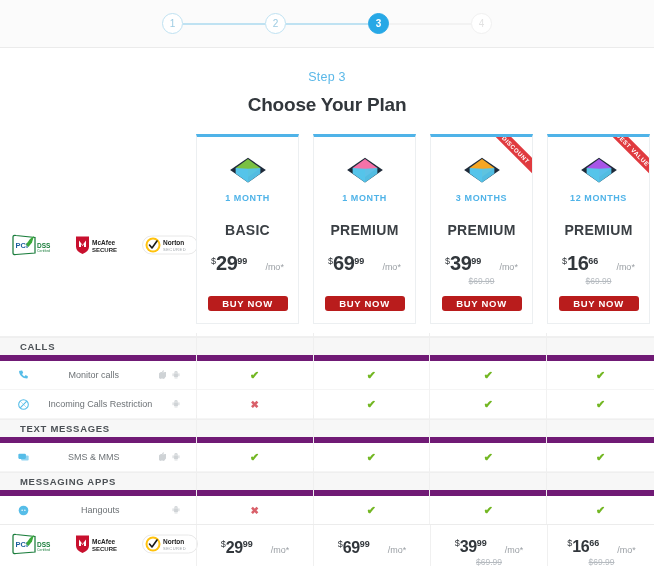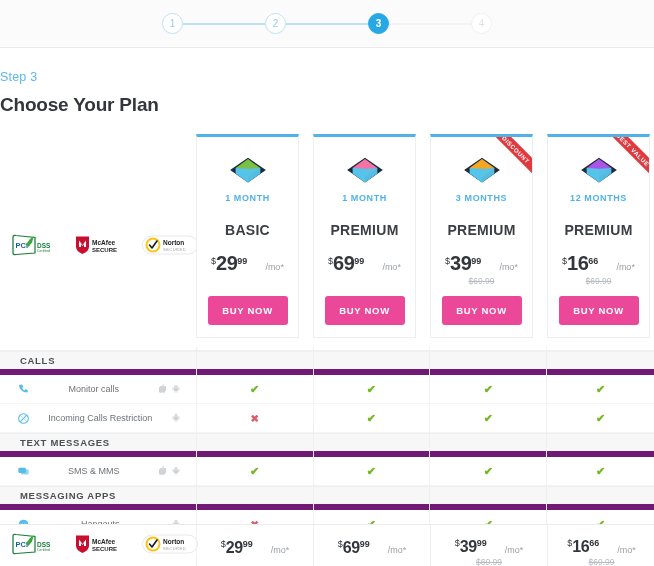--- a/index.html
+++ b/index.html
@@ -27,21 +27,21 @@
     font-size: 10px; flex: 0 0 auto; background: #fff;
   }
   .step-circle.done { border: 1.5px solid #bfe2f2; color: #9ccbe2; }
   .step-circle.active { background: #27a8e6; color: #fff; border: 1.5px solid #27a8e6; font-weight: bold; }
   .step-circle.todo { border: 1.5px solid #f0f0f0; color: #e2e2e2; }
   .step-line { height: 2px; flex: 1 1 auto; }
   .step-line.filled { background: #bfe2f2; }
   .step-line.empty { background: #f2f2f2; }
 
   
-  .heading { padding-top: 22px; }
+  .heading { text-align: center; padding-top: 22px; }
   .step-label { font-size: 12.5px; color: #5bb8e8; letter-spacing: .2px; }
   .page-title { font-size: 19px; font-weight: bold; color: #32373c; margin-top: 10px; letter-spacing: -.2px; }
 
   
   .plans-wrap { position: relative; margin-top: 18px; }
   .plans-row { display: flex; padding-left: 196px; }
   .plan-card {
     width: 103px; margin-right: 14px;
     border: 1px solid #eceff1; border-top: 3px solid #4fb3e8;
     background: #fff; text-align: center; padding: 14px 4px 12px;
@@ -64,22 +64,22 @@
 
   .price { margin-top: 15px; line-height: 1; white-space: nowrap; }
   .cur { font-size: 9px; vertical-align: super; color: #32373c; }
   .amt { font-size: 20px; font-weight: bold; color: #32373c; letter-spacing: -.5px; }
   .cent { font-size: 9px; vertical-align: super; color: #32373c; font-weight: bold; }
   .per { font-size: 9px; color: #9a9fa4; margin-left: 18px; }
   .old-price { font-size: 8.5px; color: #b6bbc0; text-decoration: line-through; margin-top: 3px; height: 11px; }
   .old-price.blank { text-decoration: none; }
 
   .buy-btn {
-    display: block; margin: 9px auto 0; width: 80px; padding: 9px 0;
-    background: #ec4899; border: none; border-radius: 3px;
+    display: block; margin: 9px auto 0; width: 80px; padding: 2px 0;
+    background: #b91c1c; border: none; border-radius: 3px;
     color: #fff; font-size: 9.5px; font-weight: bold; letter-spacing: .7px;
     font-family: "Liberation Sans", sans-serif; cursor: pointer;
   }
 
   
   .badges {
     position: absolute; left: 12px; top: 100px;
     display: flex; align-items: center; gap: 14px;
   }
 

